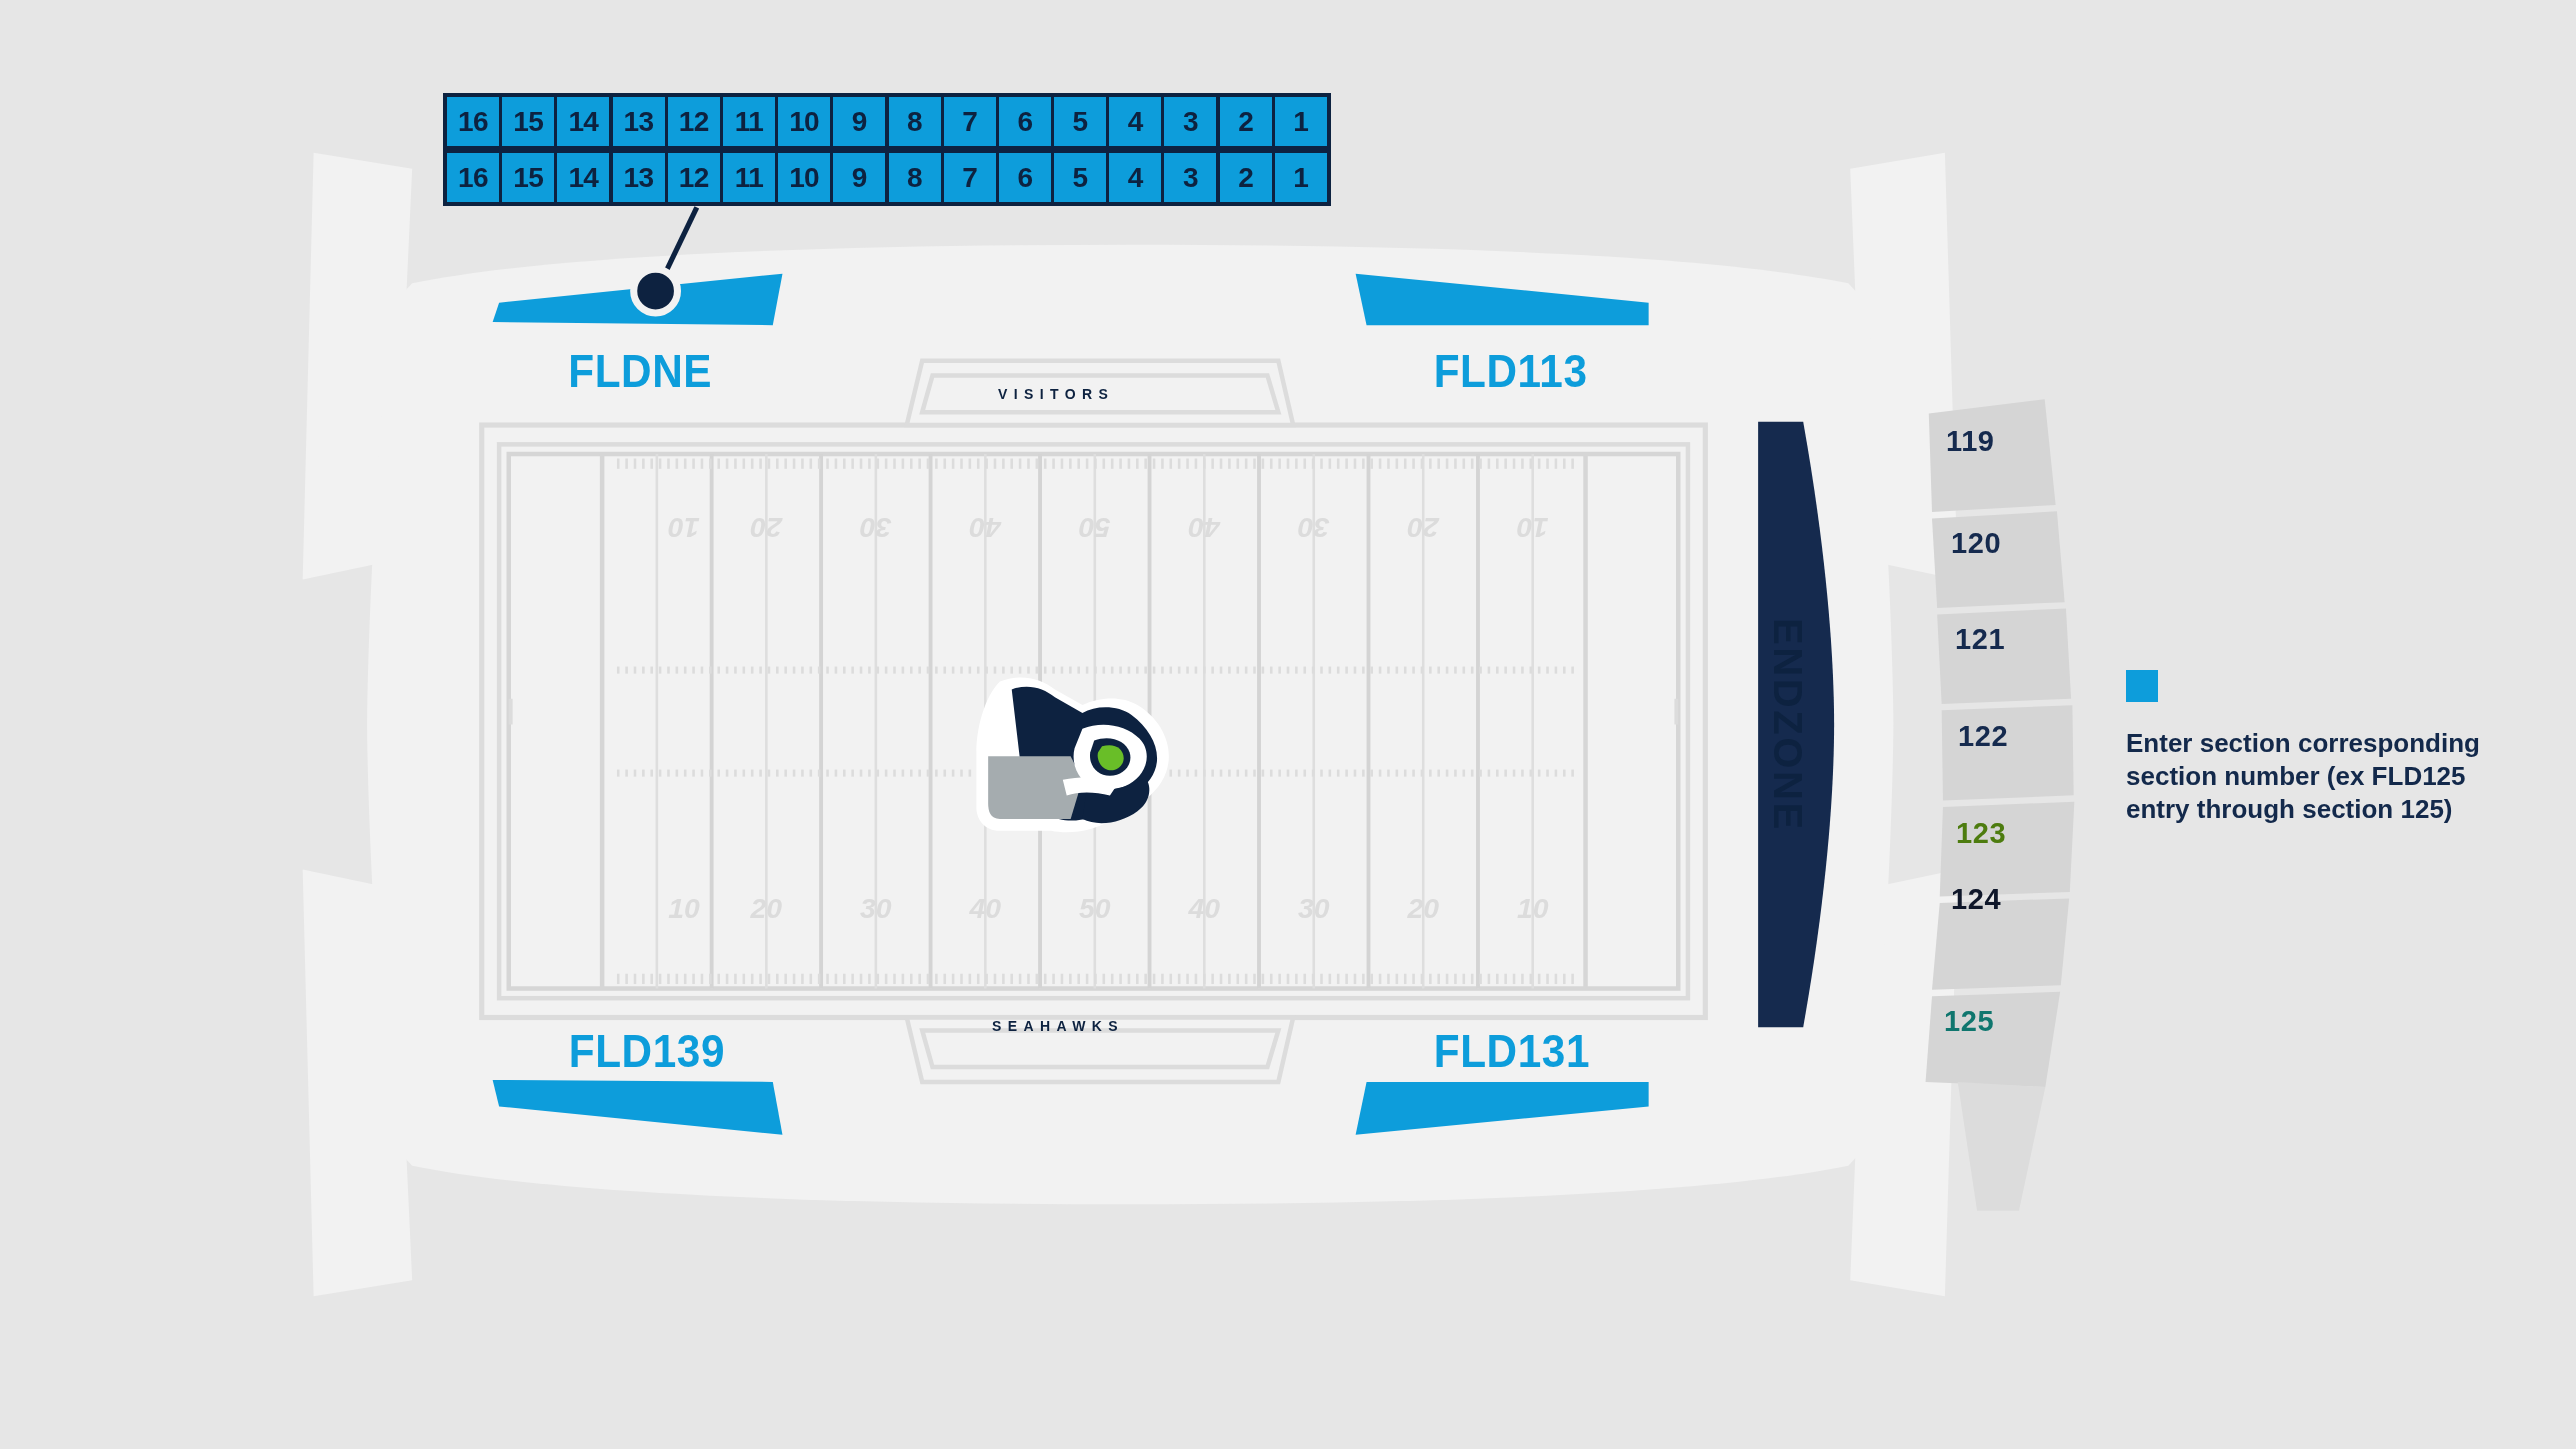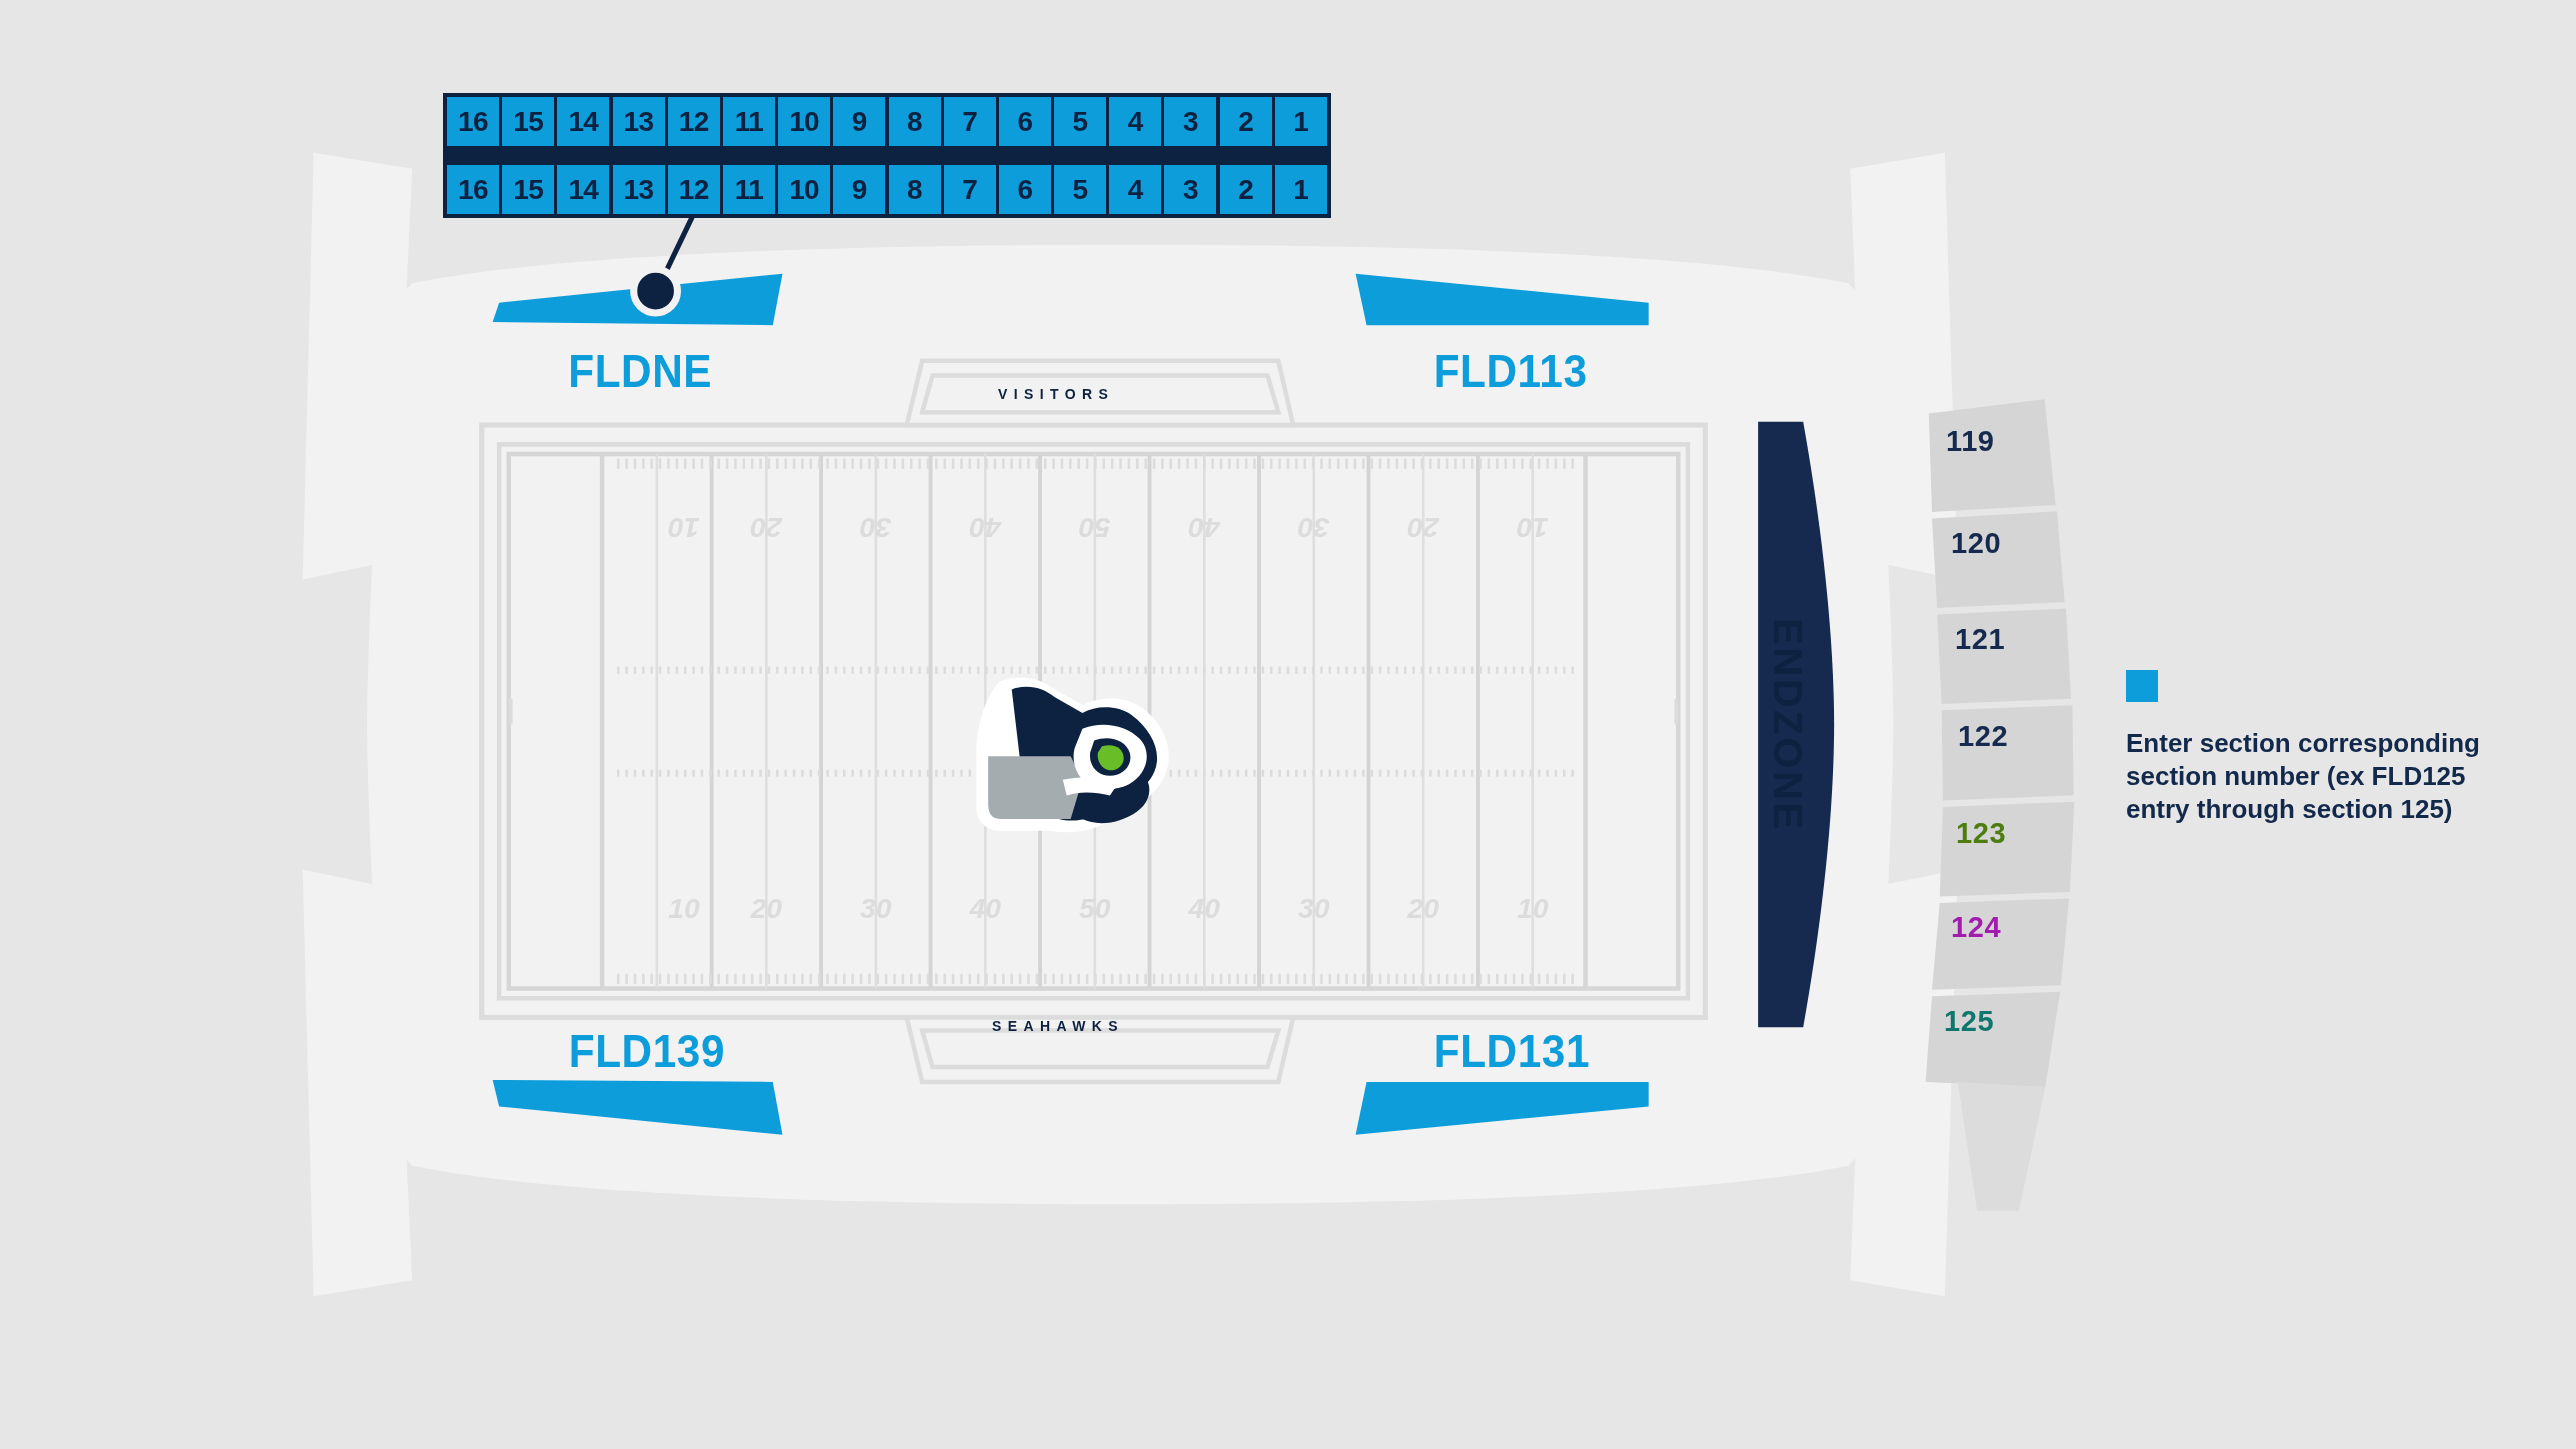--- a/index.html
+++ b/index.html
@@ -14,21 +14,21 @@
   #stage{position:absolute;left:0;top:0;width:2576px;height:1449px;}
   svg.layer{position:absolute;left:0;top:0;width:2576px;height:1449px;overflow:visible;}
 
   
   #seat-grid{
     position:absolute;
     left:443px;top:93px;
     border:4.5px solid #0d2240;
     background:#0d2240;
     display:flex;flex-direction:column;
-    gap:19px;
+    gap:7px;
     z-index:40;
   }
   .seat-row{display:flex;gap:3.2px;}
   .seat-cell{
     width:52px;height:49px;
     background:#0d9ddb;
     display:flex;align-items:center;justify-content:center;
     color:#0d2240;
     font-family:"Liberation Sans Narrow","Liberation Sans",sans-serif;
     font-weight:bold;
@@ -798,21 +798,21 @@
   <div class="field-team" id="lbl-seahawks">SEAHAWKS</div>
 
   <div id="lbl-endzone">ENDZONE</div>
 
   <div id="section-numbers">
       <div class="sec-num" style="left: 1946px; top: 425px; color: rgb(21, 42, 78);">119</div>
       <div class="sec-num" style="left: 1951px; top: 527px; color: rgb(21, 42, 78);">120</div>
       <div class="sec-num" style="left: 1955px; top: 623px; color: rgb(21, 42, 78);">121</div>
       <div class="sec-num" style="left: 1958px; top: 720px; color: rgb(21, 42, 78);">122</div>
       <div class="sec-num" style="left: 1956px; top: 817px; color: #4d7c0f;">123</div>
-      <div class="sec-num" style="left: 1951px; top: 911px; color: #a21caf;">124</div>
+      <div class="sec-num" style="left: 1951px; top: 883px; color: #0f172a;">124</div>
       <div class="sec-num" style="left: 1944px; top: 1005px; color: #0f766e;">125</div>
     </div>
 
   <div id="legend">
     <div id="legend-swatch"></div>
     <div id="legend-text">
         <div>Enter section corresponding</div>
         <div>section number (ex FLD125</div>
         <div>entry through section 125)</div>
       </div>

